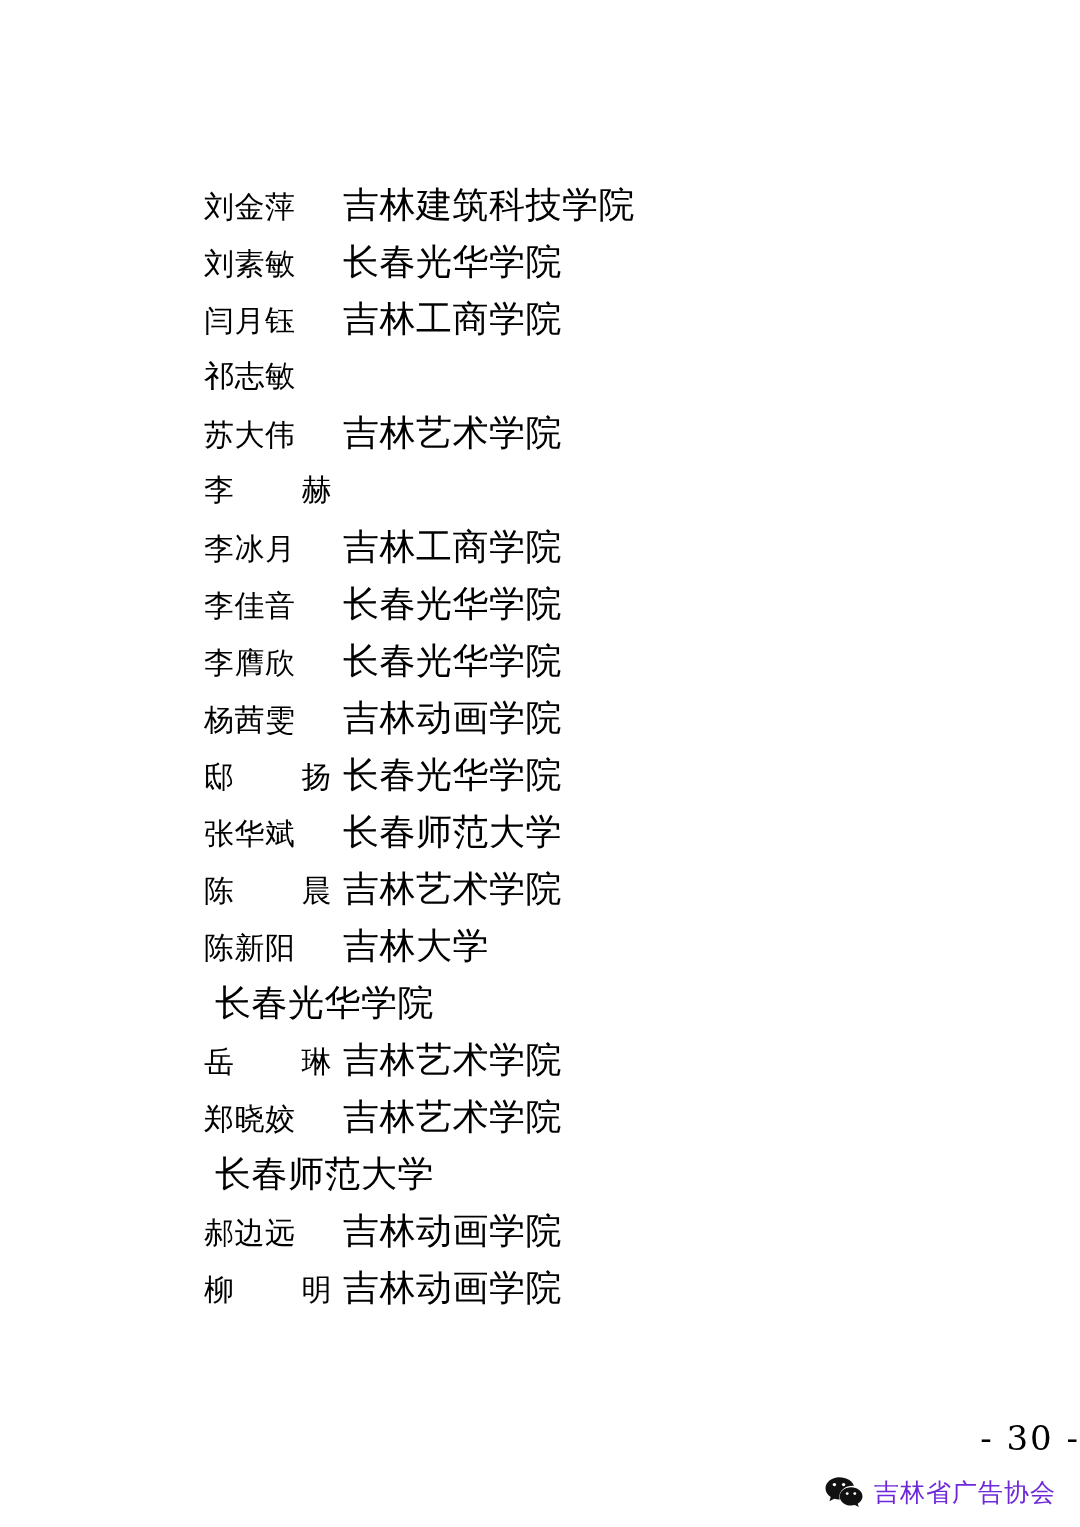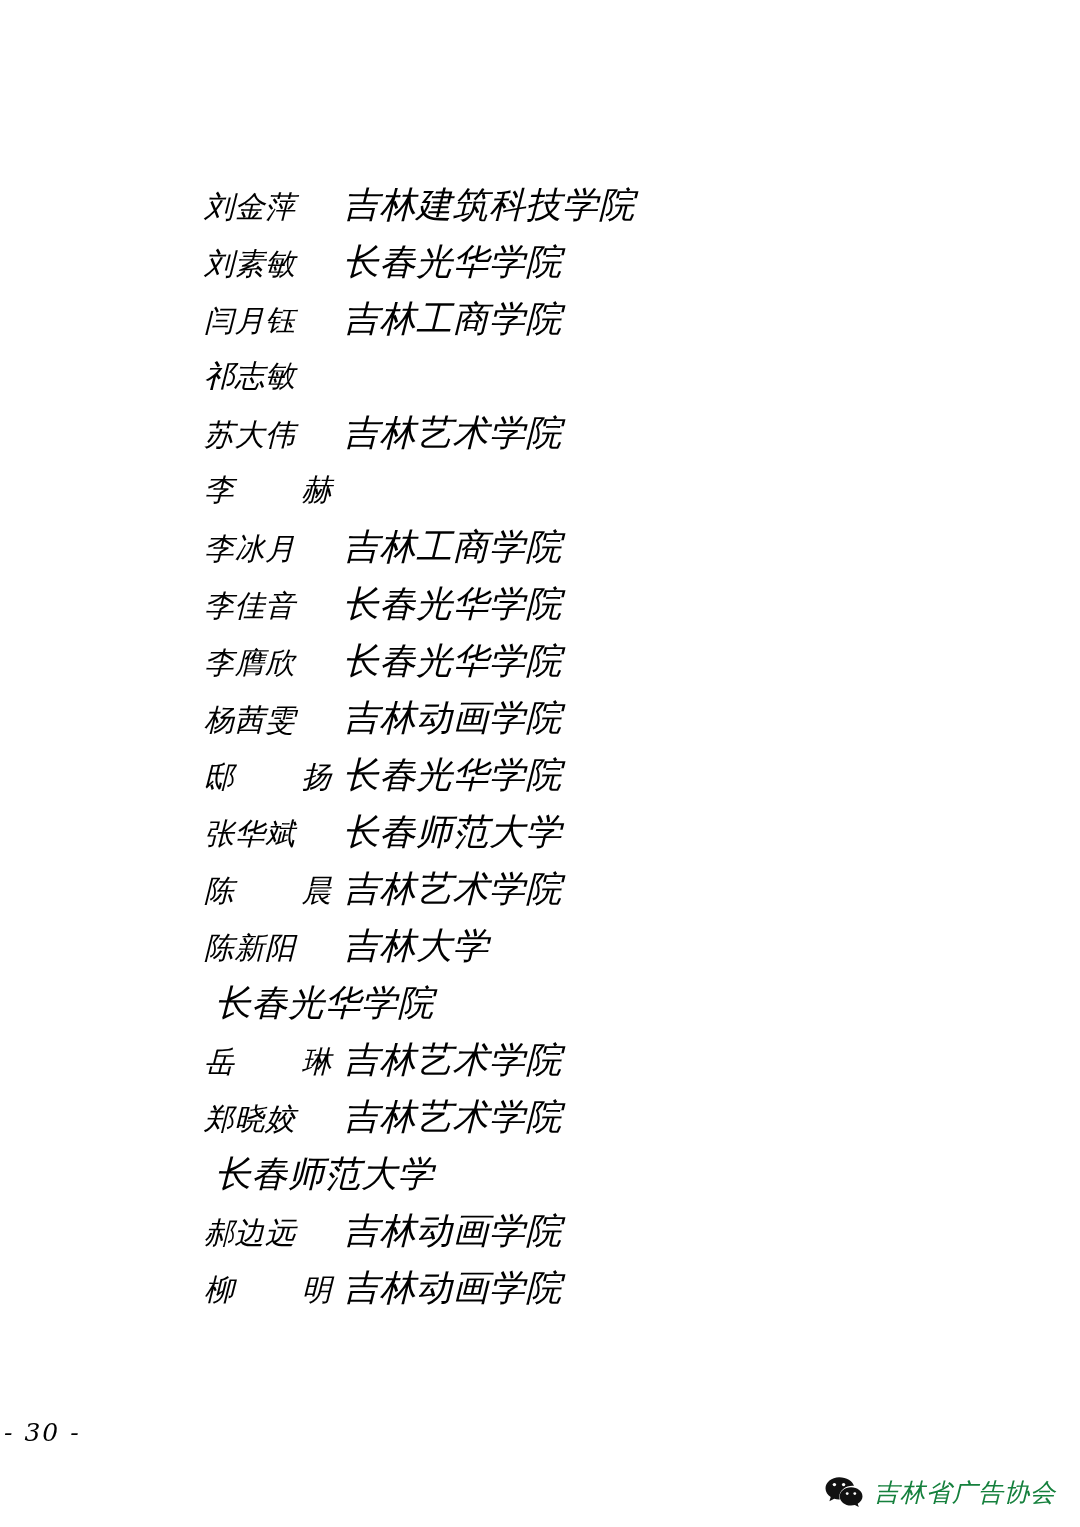--- a/index.html
+++ b/index.html
@@ -13,21 +13,20 @@
     font-family: "DejaVu Serif", "Liberation Serif", serif;
     color: #000000;
     position: relative;
     overflow: hidden;
   }
   .page {
     position: relative;
     width: 1080px;
     height: 1527px;
     box-sizing: border-box;
-    font-style: italic;
   }
   .entry-list {
     position: absolute;
     left: 204px;
     top: 176px;
     width: 760px;
   }
   .entry {
     display: flex;
     align-items: baseline;
@@ -48,46 +47,46 @@
   .entry .name.solid {
     text-align-last: left;
   }
   .entry .school {
     display: inline-block;
     margin-left: 11px;
     font-size: 36px;
   }
   .page-number {
     position: absolute;
-    left: 4px;
+    left: 15px;
     right: 0;
     top: 1418px;
-    text-align: left;
-    font-size: 25px;
+    text-align: right;
+    font-size: 34px;
     letter-spacing: 2px;
   }
   .footer-brand {
     position: absolute;
     right: 24px;
     bottom: 18px;
     display: flex;
     align-items: center;
     gap: 10px;
   }
   .wechat-icon {
     width: 40px;
     height: 34px;
     position: relative;
     display: inline-block;
   }
   .wechat-icon svg { display: block; }
   .footer-brand .brand-text {
     font-size: 25px;
     font-family: "DejaVu Sans", "Liberation Sans", sans-serif;
-    color: #15803d;
+    color: #6d28d9;
     letter-spacing: 1px;
   }
 </style>
 </head>
 <body>
 
 <div class="page">
 
   <div class="entry-list">
       <div class="entry">

